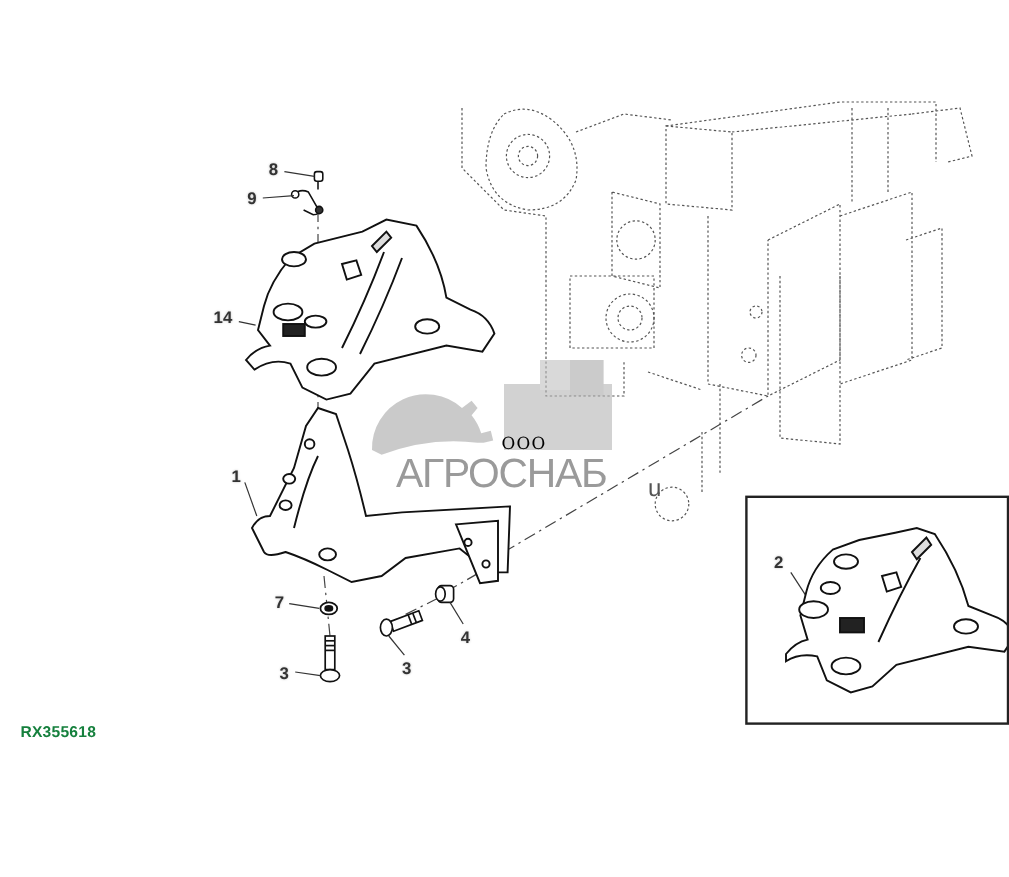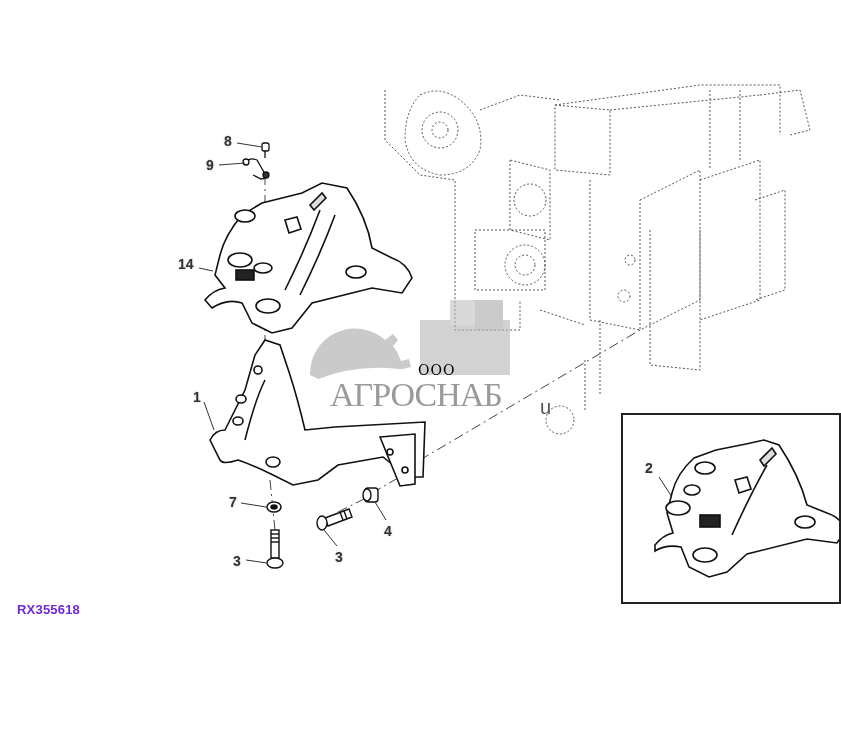--- a/index.html
+++ b/index.html
@@ -1,21 +1,21 @@
 <!DOCTYPE html>
 <html><head>
 <meta charset="utf-8">
 <style>
   html, body { margin: 0; padding: 0; background: #ffffff; }
   body { width: 841px; height: 731px; position: relative; overflow: hidden; font-family: "Liberation Sans", sans-serif; }
   #diagram { position: absolute; left: 0; top: 0; }
   .callout { position: absolute; font-family: "Liberation Sans", sans-serif; font-weight: bold; font-size: 14px; color: #333; text-shadow: 0 0 2px #bbb; }
-  .figure-id { position: absolute; left: 17px; top: 602px; font-family: "Liberation Sans", sans-serif; font-weight: bold; font-size: 13px; color: #6d28d9; letter-spacing: 0.2px; }
+  .figure-id { position: absolute; left: 17px; top: 602px; font-family: "Liberation Sans", sans-serif; font-weight: bold; font-size: 13px; color: #15803d; letter-spacing: 0.2px; }
   .wm-ooo { position: absolute; left: 418px; top: 362px; font-family: "DejaVu Serif", serif; font-size: 14px; color: #000000; letter-spacing: 1px; }
-  .wm-name { position: absolute; left: 330px; top: 376px; font-family: Liberation Serif, serif; font-size: 34px; color: #9a9a9a; letter-spacing: -1px; }
+  .wm-name { position: absolute; left: 330px; top: 376px; font-family: Liberation Sans, sans-serif; font-size: 34px; color: #9a9a9a; letter-spacing: -1px; }
   .wm-u { position: absolute; left: 540px; top: 396px; font-family: "Liberation Sans", sans-serif; font-size: 20px; color: #555; }
   .inset { position: absolute; left: 621px; top: 413px; width: 220px; height: 191px; border: 2px solid #222; box-sizing: border-box; }
 </style>
 </head>
 <body>
 
 <svg id="diagram" width="841" height="731" viewBox="0 0 841 731" xmlns="http://www.w3.org/2000/svg">
 
   <g fill="none" stroke="#555" stroke-width="1" stroke-dasharray="2,2">
     <path d="M385 90 L385 140 L420 175 L455 180 L455 330 L520 330 L520 300"></path>

